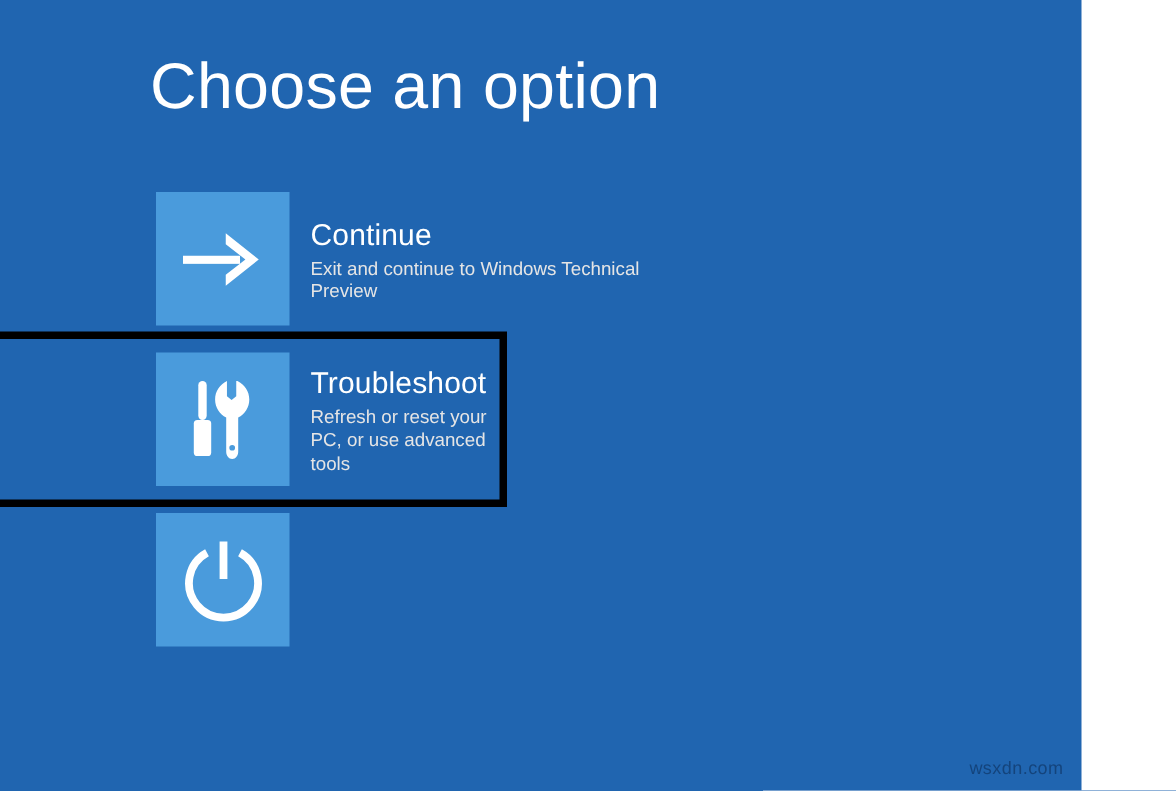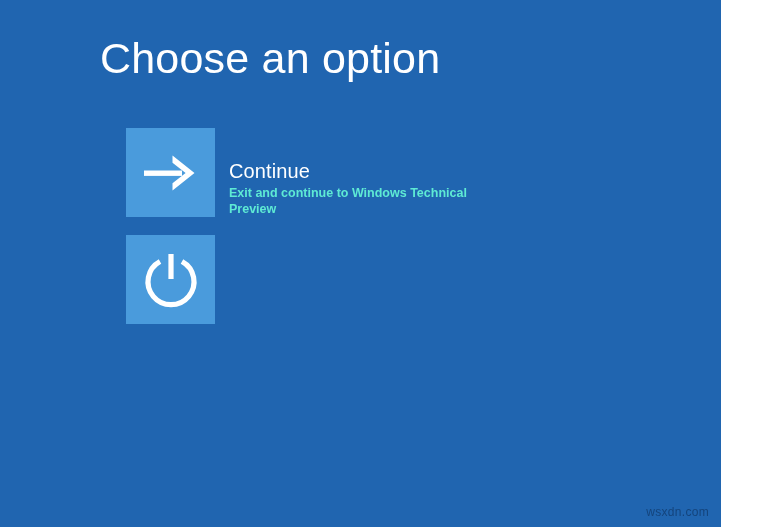--- a/index.html
+++ b/index.html
@@ -36,24 +36,23 @@
   
   #options {
     position: absolute;
     left: 0;
     top: 119px;
     width: 784px;
   }
   .option-row {
     position: relative;
     display: flex;
-    align-items: flex-end;
+    align-items: center;
     padding: 9px 0 9px 104px;
     box-sizing: border-box;
-    margin-left: 22px;
   }
   .option-row.selected {
     outline: 5px solid #000000;
     outline-offset: 0;
     width: 333px;
     padding-left: 104px;
   }
   .option-tile {
     flex: 0 0 auto;
     width: 89px;
@@ -73,23 +72,23 @@
   }
   .option-title {
     color: #ffffff;
     font-size: 20px;
     font-weight: 300;
     line-height: 24px;
     letter-spacing: 0.1px;
     white-space: nowrap;
   }
   .option-desc {
-    color: #5eead4;
+    color: #e5e5e5;
     font-size: 12.5px;
-    font-weight: 700;
+    font-weight: 400;
     line-height: 15.5px;
     margin-top: 3px;
     max-width: 238px;
   }
   .option-desc:empty {
     display: none;
   }
 
   
   #watermark {
@@ -118,20 +117,46 @@
             <path d="M30.5 5.5 L52.5 23 L30.5 40.5 L30.5 33.2 L43.6 23 L30.5 12.8 Z" fill="#ffffff"></path>
           </svg>
         </span>
       </div>
       <div class="option-text">
         <div class="option-title">Continue</div>
         <div class="option-desc">Exit and continue to Windows Technical Preview</div>
       </div>
     </div>
 
+    <div class="option-row selected">
+      <div class="option-tile">
+        <span>
+          <svg width="50" height="56" viewBox="0 0 50 56" aria-hidden="true">
+
+            <rect x="8.2" y="2" width="5.6" height="26" rx="2.8" fill="#ffffff"></rect>
+            <rect x="5.2" y="28" width="11.6" height="24" rx="2.4" fill="#ffffff"></rect>
+
+            <path d="M33.5 2 L33.5 12.2 L30.4 14.6 L27.3 12.2 L27.3 2
+                     C22.6 4.2 19.4 8.9 19.4 14.3
+                     C19.4 19.5 22.4 24.1 26.8 26.4
+                     L26.8 49.2
+                     C26.8 51.9 28.5 54 30.8 54
+                     C33.1 54 34.8 51.9 34.8 49.2
+                     L34.8 26.4
+                     C39.2 24.1 42.2 19.5 42.2 14.3
+                     C42.2 8.9 39 4.2 34.3 2 Z" fill="#ffffff"></path>
+            <circle cx="30.8" cy="46.5" r="1.9" fill="#4a9bdc"></circle>
+          </svg>
+        </span>
+      </div>
+      <div class="option-text">
+        <div class="option-title">Troubleshoot</div>
+        <div class="option-desc">Refresh or reset your PC, or use advanced tools</div>
+      </div>
+    </div>
 
     <div class="option-row">
       <div class="option-tile">
         <span>
           <svg width="58" height="58" viewBox="0 0 58 58" aria-hidden="true">
             <path d="M18.0 10.5 A 23 23 0 1 0 40.0 10.5" fill="none" stroke="#ffffff" stroke-width="5.2" stroke-linecap="butt"></path>
             <rect x="26.4" y="3" width="5.2" height="25" rx="0" fill="#ffffff"></rect>
           </svg>
         </span>
       </div>

